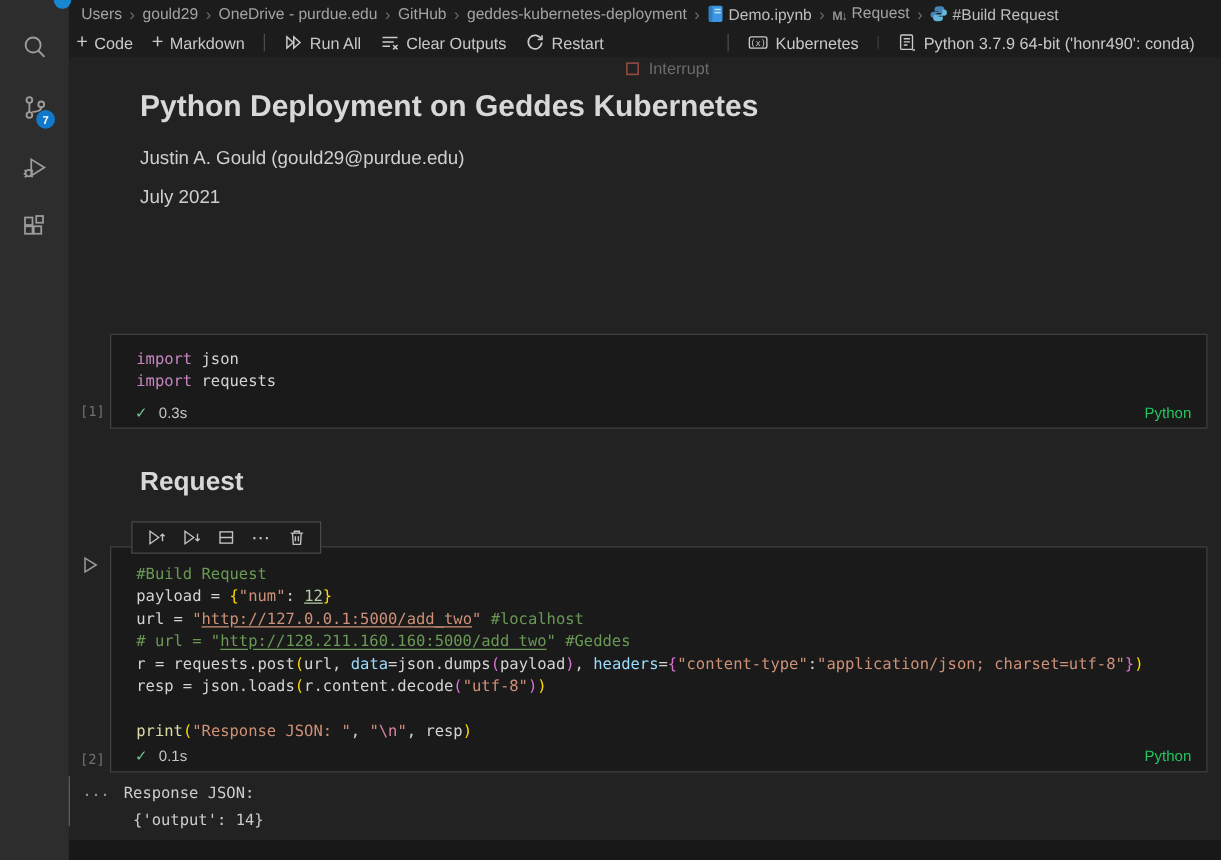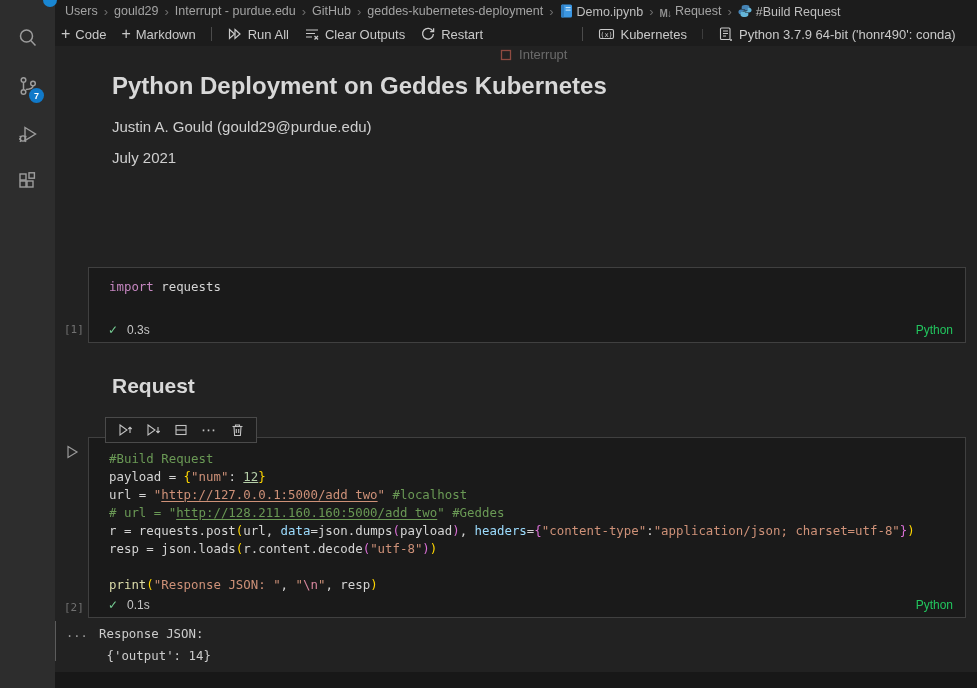--- a/index.html
+++ b/index.html
@@ -117,21 +117,21 @@
       </div>
     </div>
   </div>
 
   <div class="top-chrome">
     <div class="breadcrumbs">
       <span class="crumb">Users</span>
       <span class="crumb-sep">›</span>
       <span class="crumb">gould29</span>
       <span class="crumb-sep">›</span>
-      <span class="crumb">Interrupt - purdue.edu</span>
+      <span class="crumb">OneDrive - purdue.edu</span>
       <span class="crumb-sep">›</span>
       <span class="crumb">GitHub</span>
       <span class="crumb-sep">›</span>
       <span class="crumb">geddes-kubernetes-deployment</span>
       <span class="crumb-sep">›</span>
       <span class="crumb bright"><span class="crumb-ico">
             <svg width="13" height="14" viewBox="0 0 13 14">
               <rect x="1" y="0.5" width="11" height="13" rx="1.5" fill="#3b97e3"></rect>
               <rect x="1" y="0.5" width="3" height="13" rx="1.5" fill="#2f7ec2"></rect>
               <rect x="5.6" y="3" width="5" height="1.2" fill="#bfe0f7"></rect>
@@ -217,21 +217,21 @@
       </span>
     </div>
   </div>
 
   <div class="abs md-h1" style="left:92px; top:72px;">Python Deployment on Geddes Kubernetes</div>
   <div class="abs md-p" style="left:92px; top:118px;">Justin A. Gould (gould29@purdue.edu)</div>
   <div class="abs md-p" style="left:92px; top:149px;">July 2021</div>
 
   <div class="gutter-label" style="left:64px; top:323px;">[1]</div>
   <div class="cell" style="top:267px; height:76px;">
-    <div class="code-area" style="top:10px;" id="code1"><div class="code-line"><span class="tk-kw">import</span><span class="tk-pl"> requests</span></div></div>
+    <div class="code-area" style="top:10px;" id="code1"><div class="code-line"><span class="tk-kw">import</span><span class="tk-pl"> json</span></div><div class="code-line"><span class="tk-kw">import</span><span class="tk-pl"> requests</span></div></div>
     <div class="cell-status">
       <span class="status-check">✓</span>
       <span class="status-time">0.3s</span>
       <span class="status-lang">Python</span>
     </div>
   </div>
 
   <div class="abs md-h2" style="left:92px; top:374px;">Request</div>
 
   <div class="cell-toolbar">

